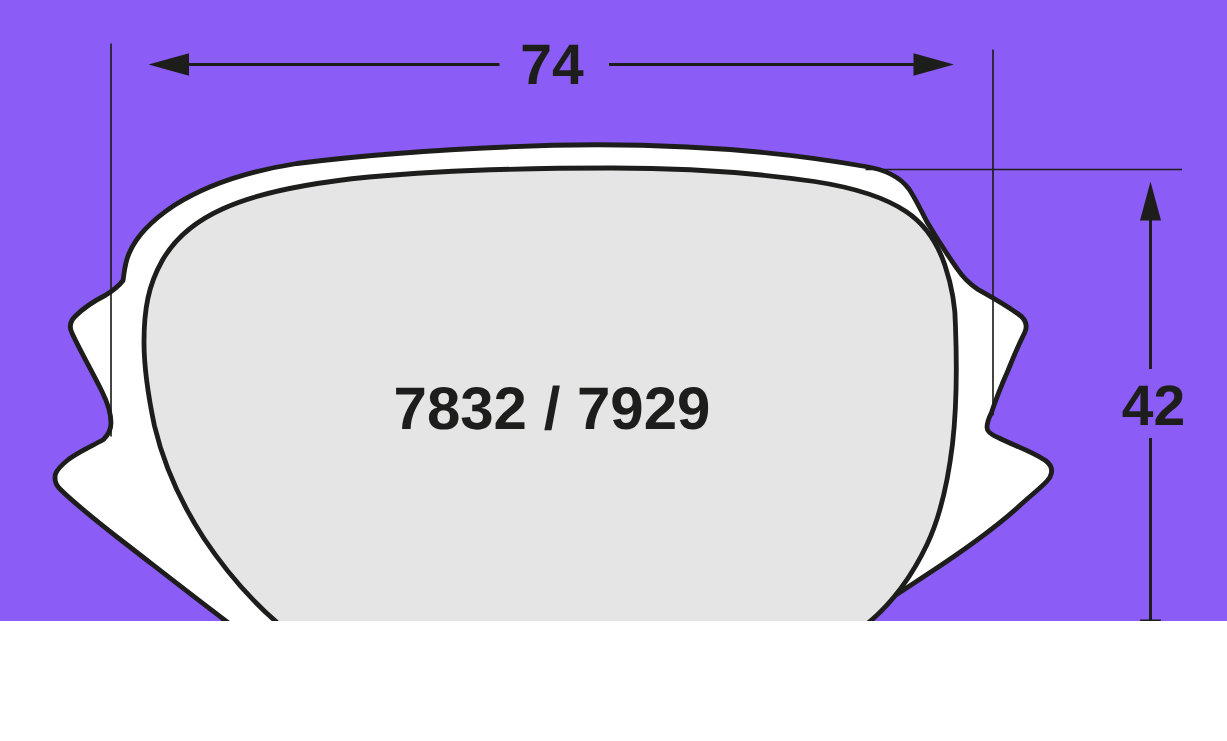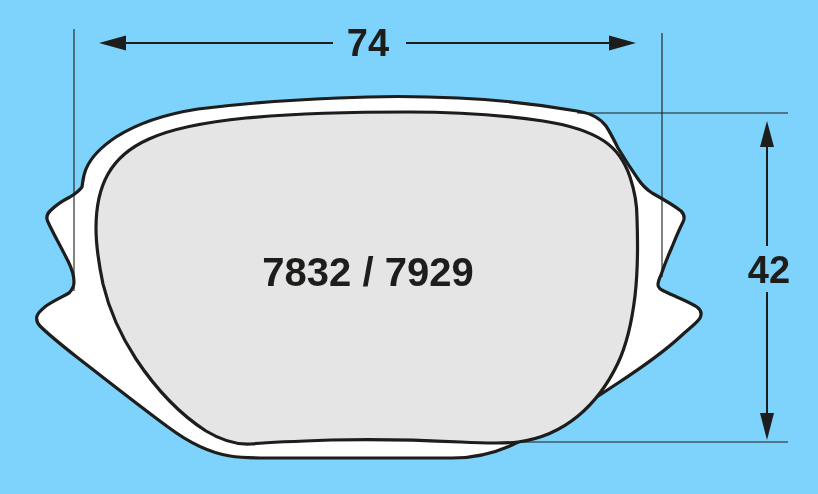--- a/index.html
+++ b/index.html
@@ -4,22 +4,22 @@
 <style>
   html, body {
     margin: 0;
     padding: 0;
     background: #ffffff;
     font-family: "Liberation Sans", sans-serif;
   }
   .canvas {
     position: relative;
     width: 818px;
-    height: 494px;
-    background: #7dd3fc;
+    height: 414px;
+    background: #8b5cf6;
     overflow: hidden;
   }
   svg { display: block; }
   .outline {
     fill: #ffffff;
     stroke: #1d1d1b;
     stroke-width: 3.2;
     stroke-linejoin: round;
   }
   .friction {

